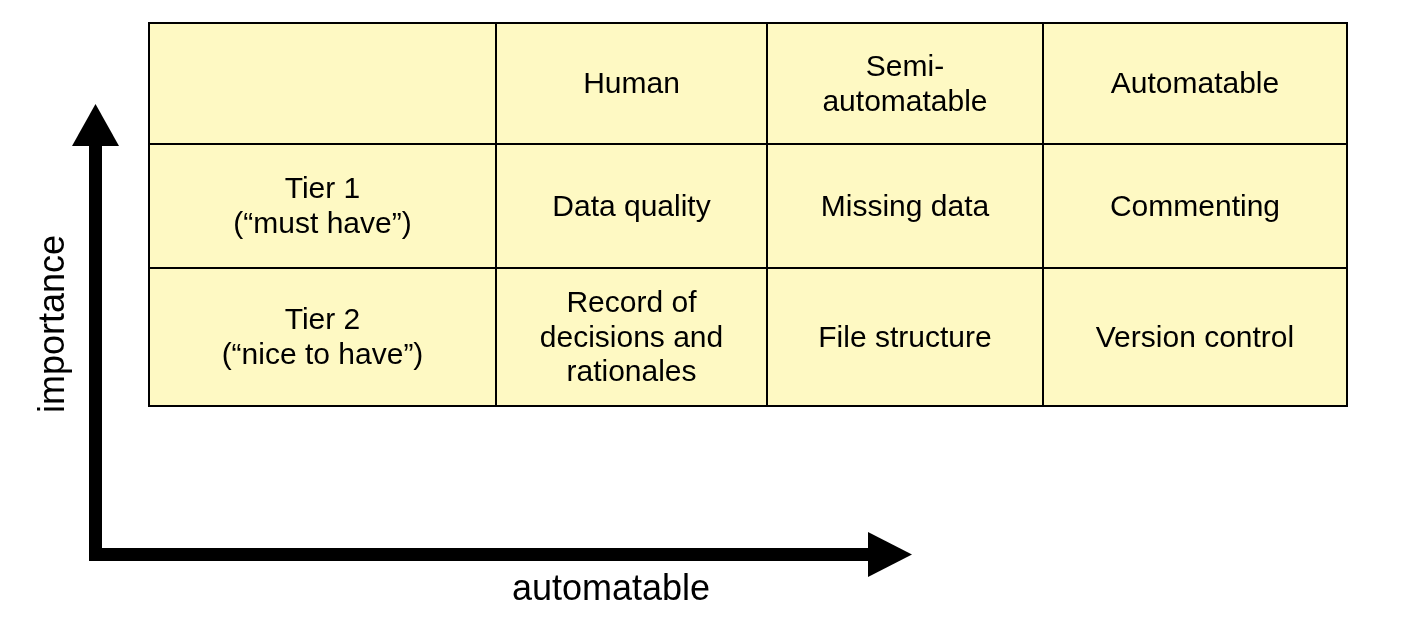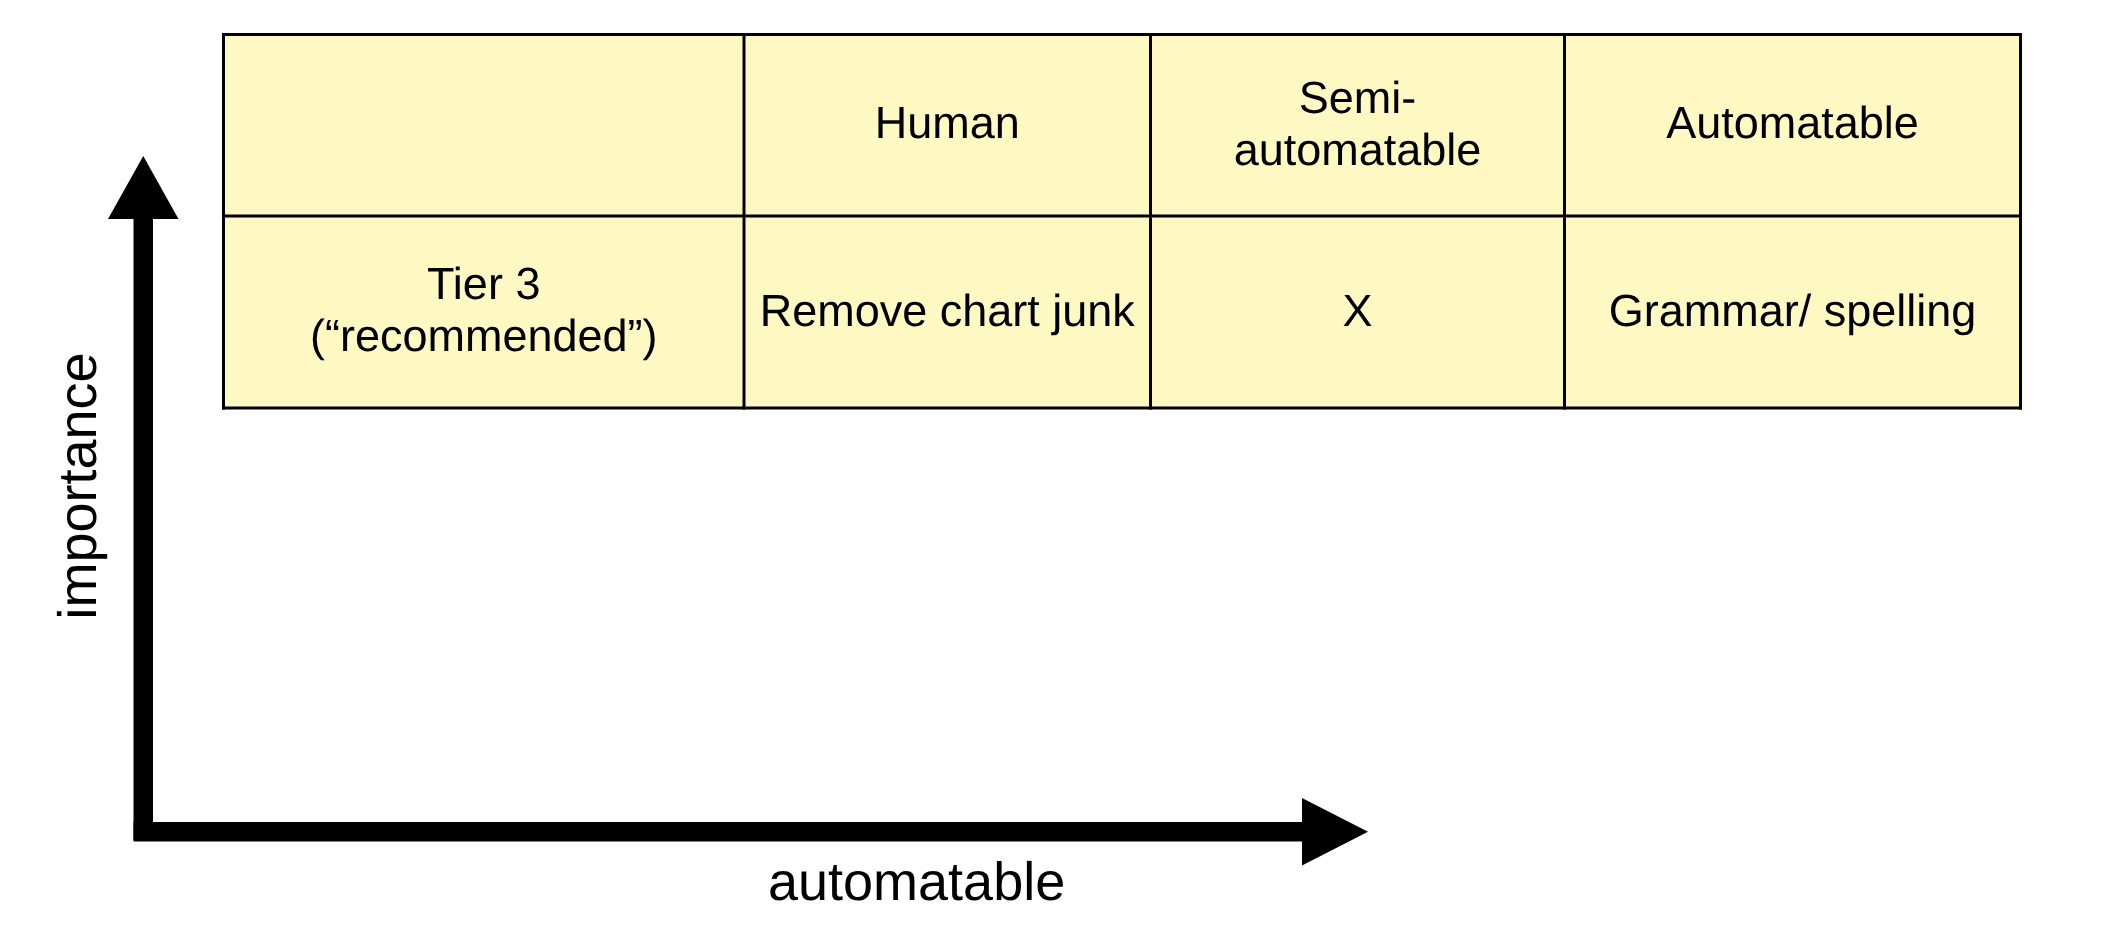--- a/index.html
+++ b/index.html
@@ -122,22 +122,28 @@
       <col class="c-auto">
   </colgroup>
   <tbody>
     <tr class="head-row">
       <td class="corner-cell"></td>
       <td class="head-cell head-human">Human</td>
       <td class="head-cell head-semi"><span>Semi-</span><br><span>automatable</span></td>
       <td class="head-cell head-auto">Automatable</td>
     </tr>
 
+    <tr class="r1">
+      <td class="tier-cell"><span>Tier 1</span><br><span>(“must have”)</span></td>
+      <td>Data quality</td>
+      <td>Missing data</td>
+      <td>Commenting</td>
+    </tr>
 
+    <tr class="r2">
+      <td class="tier-cell"><span>Tier 2</span><br><span>(“nice to have”)</span></td>
+      <td>Record of decisions and rationales</td>
+      <td>File structure</td>
+      <td>Version control</td>
+    </tr>
 
-    <tr class="r3">
-      <td class="tier-cell"><span>Tier 3</span><br><span>(“recommended”)</span></td>
-      <td>Remove chart junk</td>
-      <td>X</td>
-      <td>Grammar/ spelling</td>
-    </tr>
   </tbody>
 </table>
 
 </body></html>

